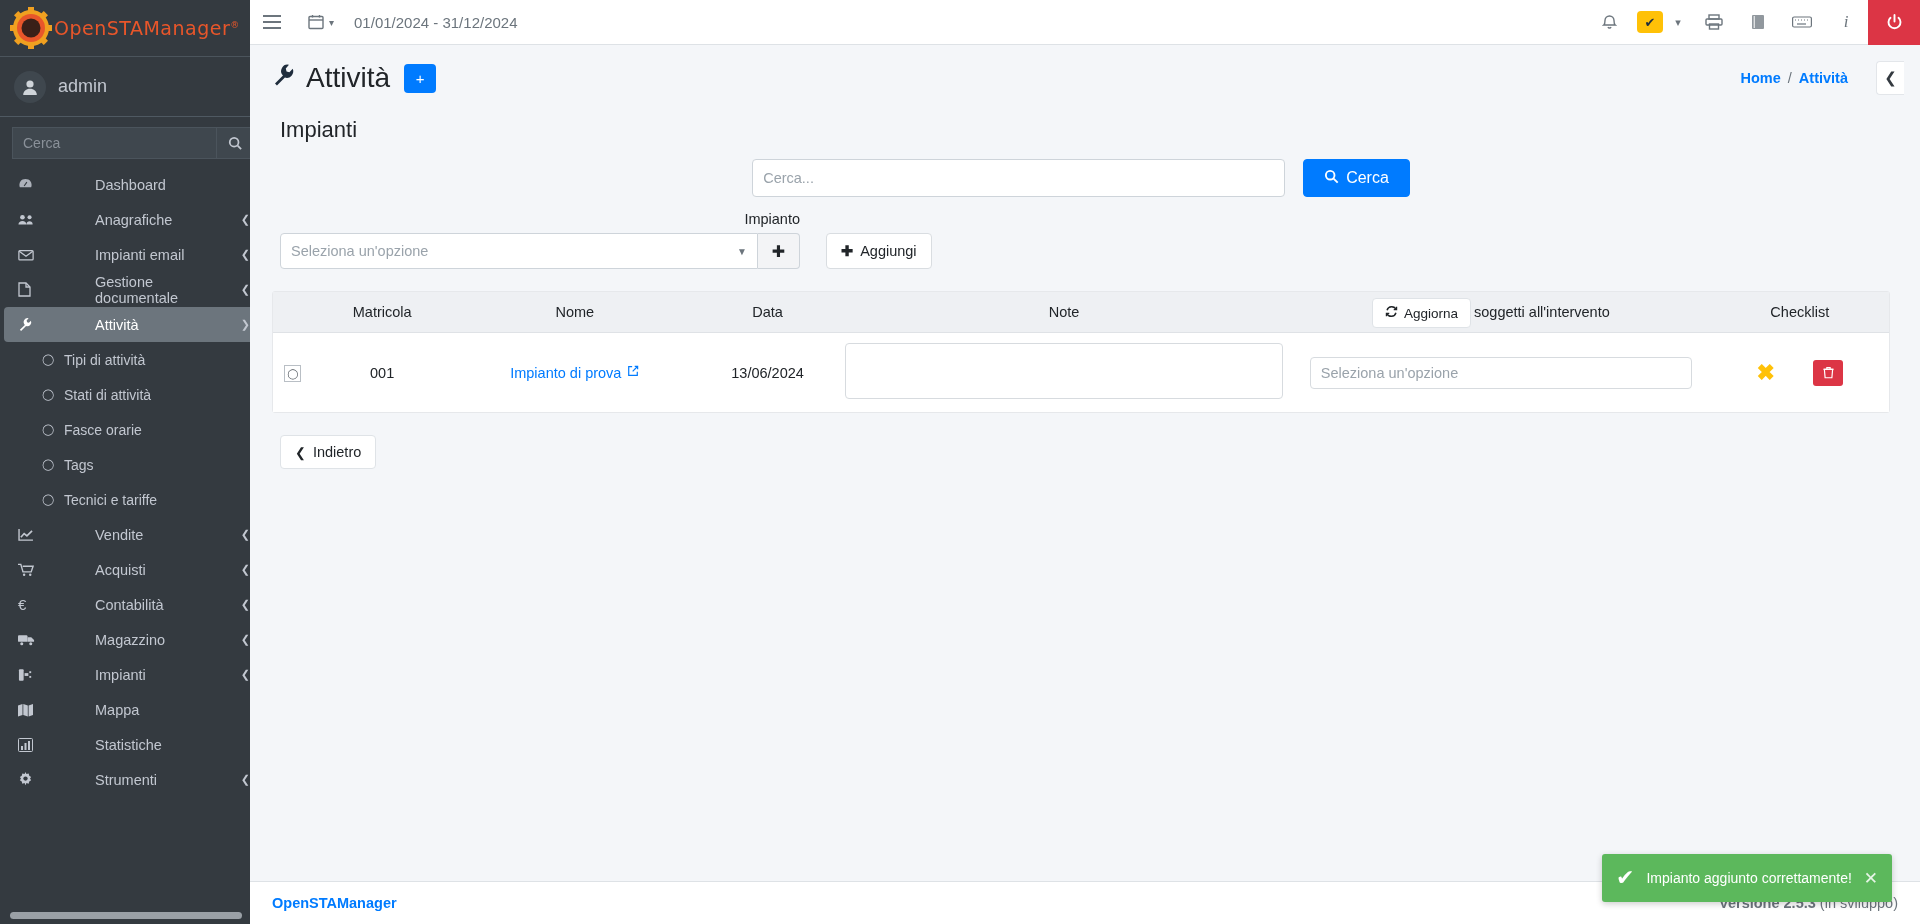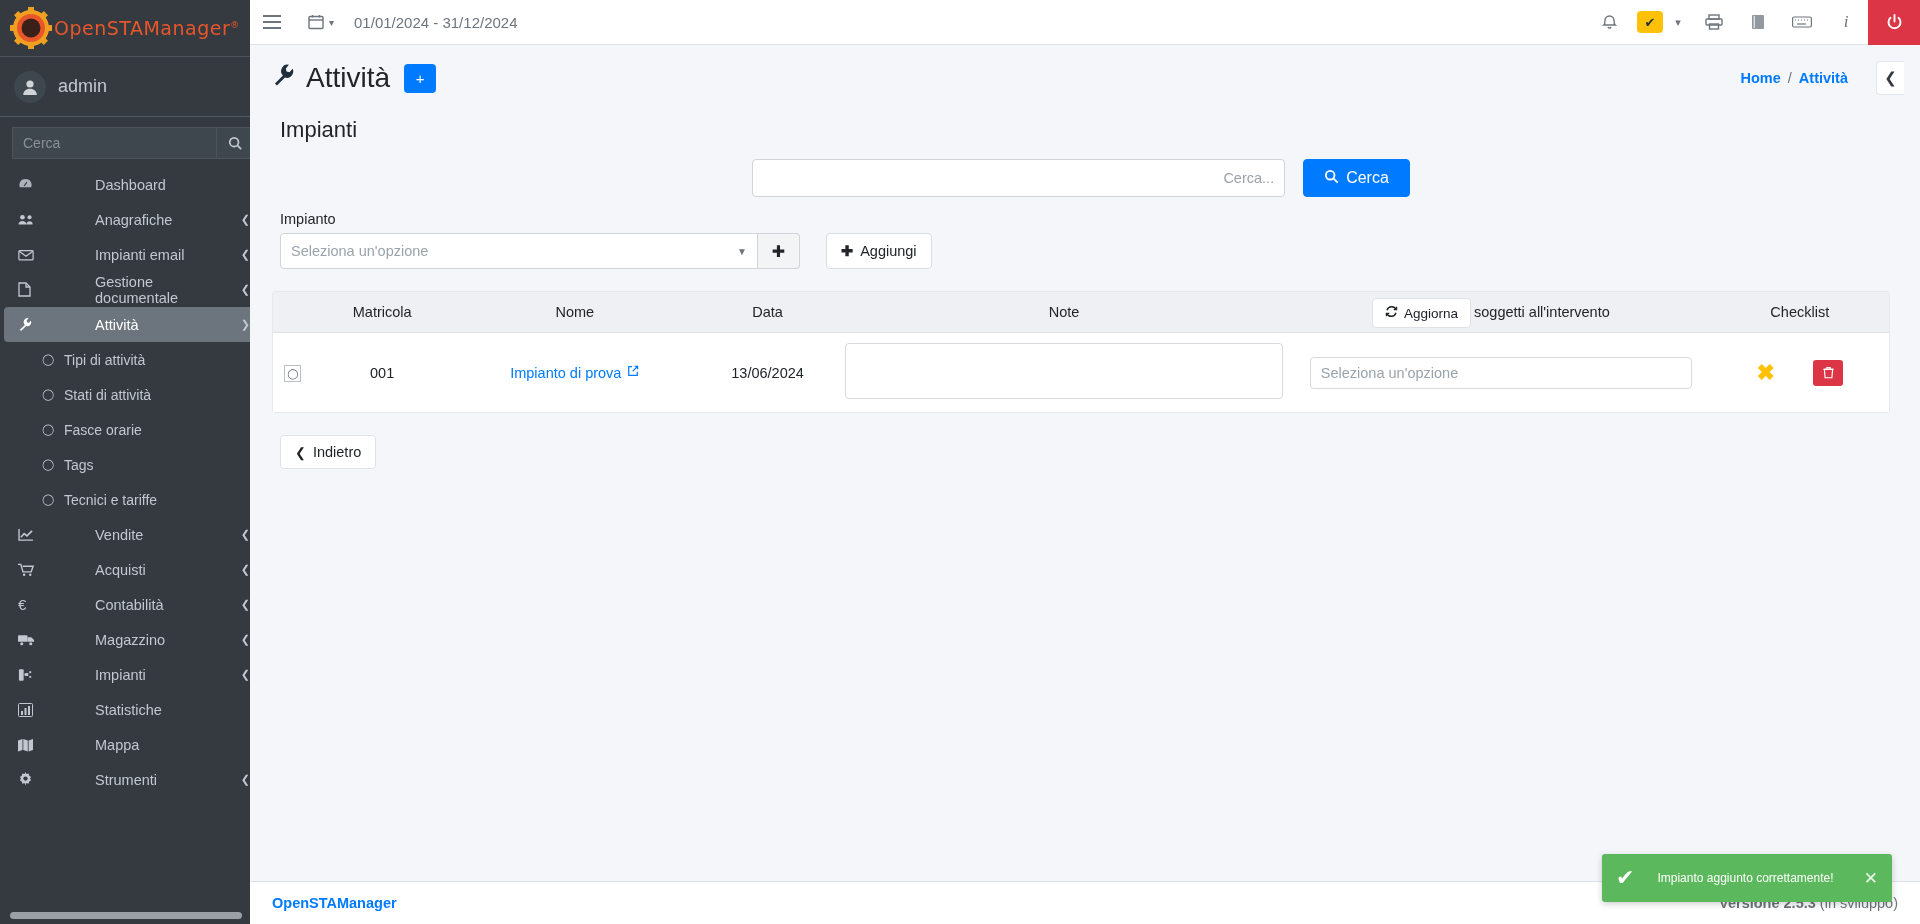--- a/index.html
+++ b/index.html
@@ -214,21 +214,21 @@
   }
 
   
   #search-row {
     display: flex; align-items: center; justify-content: center;
     padding: 8px 0 4px 0;
   }
   #search-input {
     width: 533px; height: 38px;
     border: 1px solid #ced4da; border-radius: 4px;
-    background: #fff; text-align: right;
+    background: #fff; text-align: left;
     font-size: 14.5px; color: #495057; outline: none;
     padding: 0 10px;
   }
   #search-input::placeholder { color: #9aa3ab; }
   #search-btn {
     margin-left: 18px;
     background: #007bff; color: #fff; border: 1px solid #007bff;
     border-radius: 4px;
     height: 38px; padding: 0 20px;
     font-size: 16px; cursor: pointer;
@@ -239,21 +239,21 @@
   
   #filter-row {
     display: flex; align-items: flex-end;
     padding: 10px 0 0 8px;
     position: relative;
   }
   .field-label {
     font-size: 14.5px; color: #212529;
     margin-bottom: 6px;
   }
-  #impianto-group { display: flex; flex-direction: column; }
+  #impianto-group { display: flex; flex-direction: column; text-align: right; }
   #impianto-controls { display: flex; }
   #impianto-select {
     width: 478px; height: 36px;
     border: 1px solid #ced4da; border-radius: 4px 0 0 4px;
     background: #fff;
     display: flex; align-items: center;
     padding: 0 10px;
     font-size: 14.5px; color: #9aa3ab;
     cursor: pointer;
   }
@@ -405,21 +405,21 @@
     position: absolute; right: 28px; bottom: 22px;
     width: 290px; height: 48px;
     background: #5cb85c; color: #fff;
     border-radius: 3px;
     display: flex; align-items: center;
     padding: 0 14px;
     box-shadow: 0 2px 6px rgba(0,0,0,.2);
     z-index: 50;
   }
   #toast .tcheck { font-size: 22px; margin-right: 12px; }
-  #toast .tmsg { font-size: 12px; flex: 1 1 auto; margin-left: 11px; }
+  #toast .tmsg { font-size: 14px; flex: 1 1 auto; }
   #toast .tclose { font-size: 17px; cursor: pointer; opacity: .85; }
 </style>
 </head>
 <body>
 
 <div id="sidebar">
 
   <div id="brand">
     <span class="logo-gear">
       <svg width="42" height="42" viewBox="0 0 42 42">
@@ -594,38 +594,38 @@
             <rect x="12" y="8" width="2" height="2"></rect>
         </svg>
       </span>
       <span>Impianti</span>
       <span class="caret">❮</span>
     </div>
 
     <div class="nav-item">
       <span class="ico">
         <svg width="15" height="14" viewBox="0 0 15 14" fill="#c2c7d0">
+          <path d="M0 2.5L4.5 1v11L0 13.5z"></path>
+            <path d="M5.3 1L9.8 2.5v11L5.3 12z"></path>
+          <path d="M10.6 2.5L15 1v11l-4.4 1.5z"></path>
+        </svg>
+      </span>
+      <span>Mappa</span>
+    </div>
+
+    <div class="nav-item">
+      <span class="ico">
+        <svg width="15" height="14" viewBox="0 0 15 14" fill="#c2c7d0">
           <rect x="0.5" y="0.5" width="14" height="13" rx="1" fill="none" stroke="#c2c7d0"></rect>
           <rect x="3" y="8" width="2" height="4"></rect>
             <rect x="6.5" y="5" width="2" height="7"></rect>
           <rect x="10" y="3" width="2" height="9"></rect>
         </svg>
       </span>
       <span>Statistiche</span>
-    </div>
-
-    <div class="nav-item">
-      <span class="ico">
-        <svg width="15" height="14" viewBox="0 0 15 14" fill="#c2c7d0">
-          <path d="M0 2.5L4.5 1v11L0 13.5z"></path>
-            <path d="M5.3 1L9.8 2.5v11L5.3 12z"></path>
-          <path d="M10.6 2.5L15 1v11l-4.4 1.5z"></path>
-        </svg>
-      </span>
-      <span>Mappa</span>
     </div>
 
     <div class="nav-item">
       <span class="ico">
         <svg width="15" height="15" viewBox="0 0 16 16" fill="#c2c7d0">
           <path d="M8 0l1 2.2 2.4-.6.6 2.4L14 5.2 12.8 7 14 8.8l-2 1.2-.6 2.4-2.4-.6L8 14l-1-2.2-2.4.6L4 10 2 8.8 3.2 7 2 5.2l2-1.2.6-2.4L7 2.2z"></path>
           <circle cx="8" cy="7" r="2.3" fill="#343a40"></circle>
         </svg>
       </span>
       <span>Strumenti</span>

